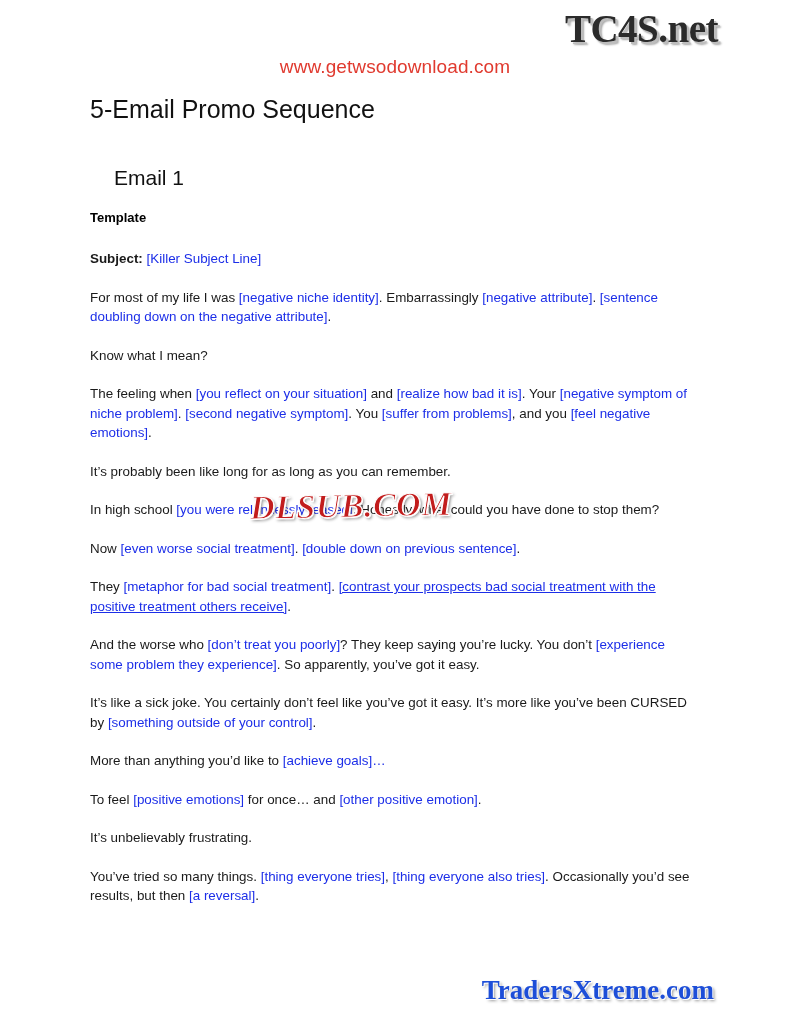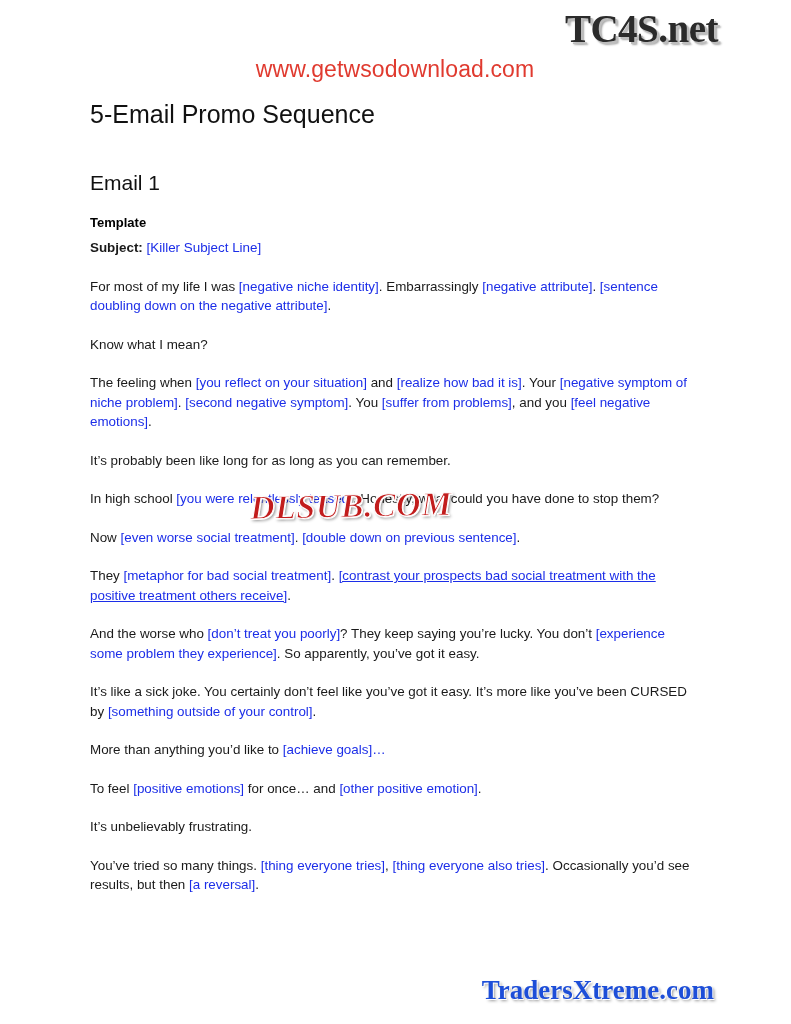--- a/index.html
+++ b/index.html
@@ -70,47 +70,48 @@
   
   .doc {
     position: absolute;
     left: 90px;
     top: 0;
     width: 610px;
   }
   .site-url {
     text-align: center;
     color: #e03a2f;
-    font-size: 23px;
+    font-size: 19px;
     margin-top: 56px;
     letter-spacing: 0.1px;
   }
   .doc-title {
     font-size: 25px;
     margin-top: 17px;
     color: #111;
   }
   .section-head {
     font-size: 21px;
     margin-top: 42px;
     color: #111;
+    margin-left: 24px;
   }
   .sub-head {
     font-size: 13px;
     font-weight: bold;
     margin-top: 20px;
   }
   p.para {
     font-size: 13.4px;
     line-height: 19.5px;
     margin: 19px 0 0 0;
     color: #1a1a1a;
   }
   p.para.subject {
-    margin-top: 8px;
+    margin-top: 24px;
   }
   .b { font-weight: bold; }
   .ph { color: #1c2ee8; }
   .ph-u { color: #1c2ee8; text-decoration: underline; }
 </style>
 </head>
 <body>
 
 <div class="page">
 

